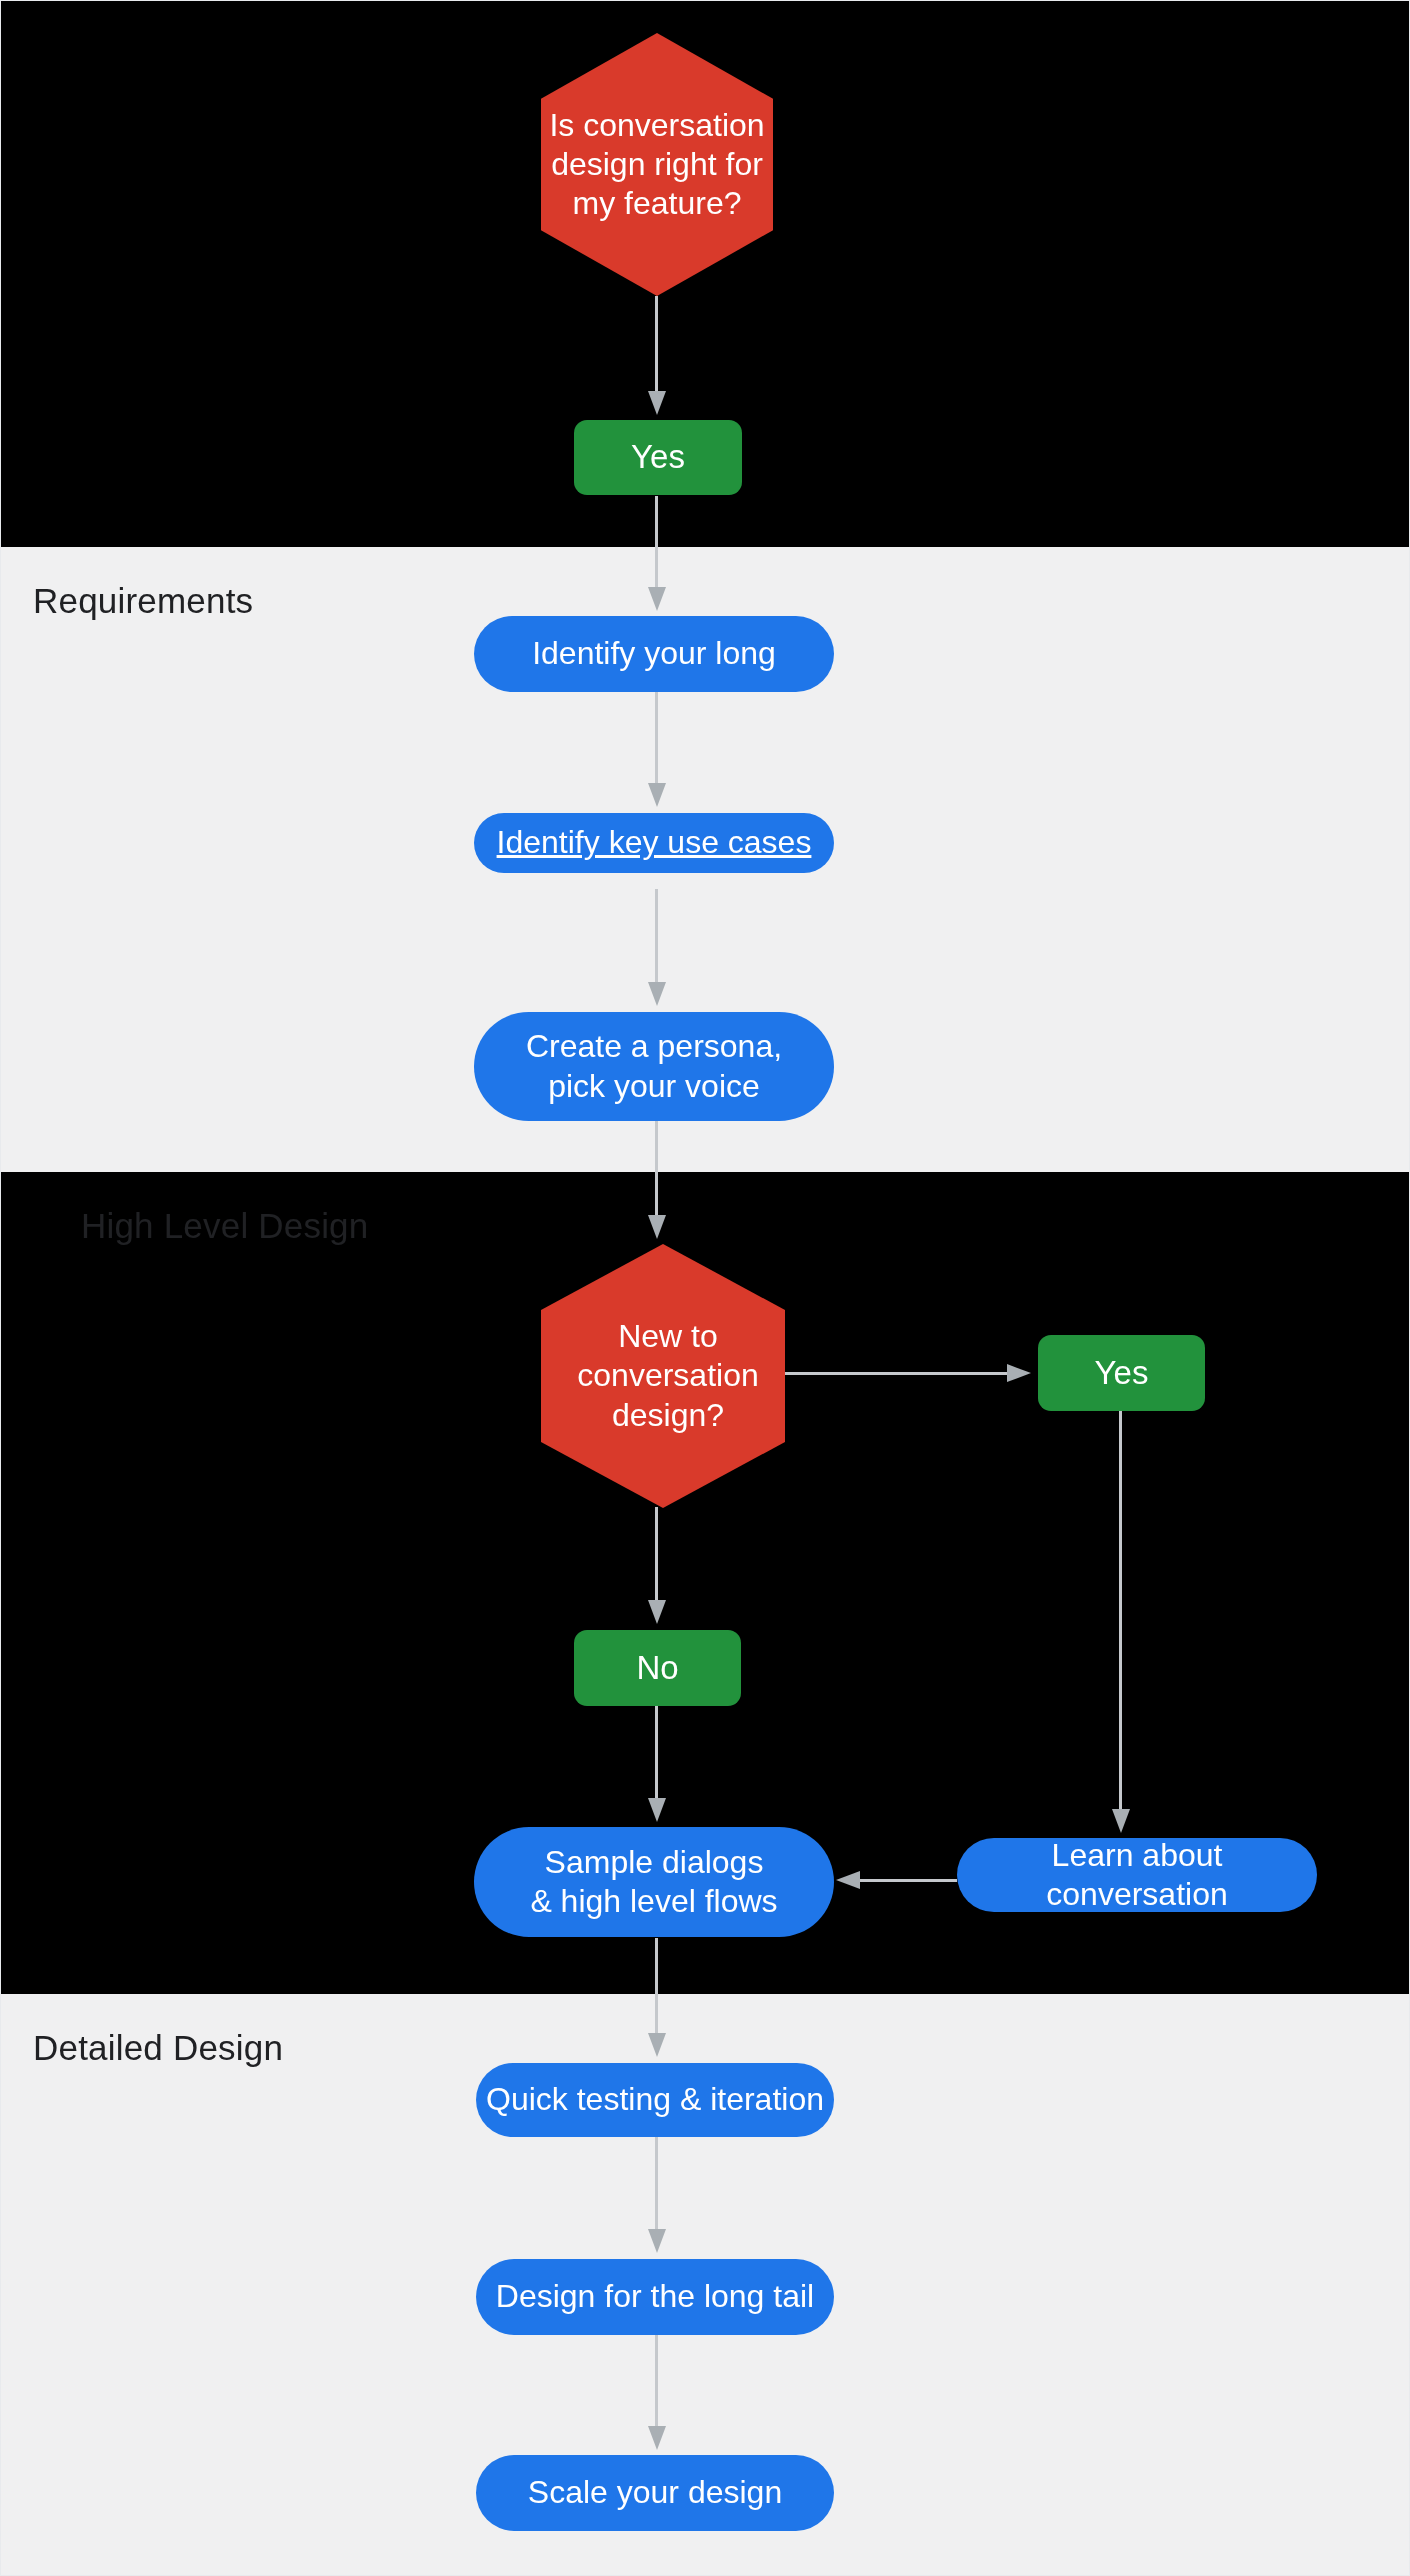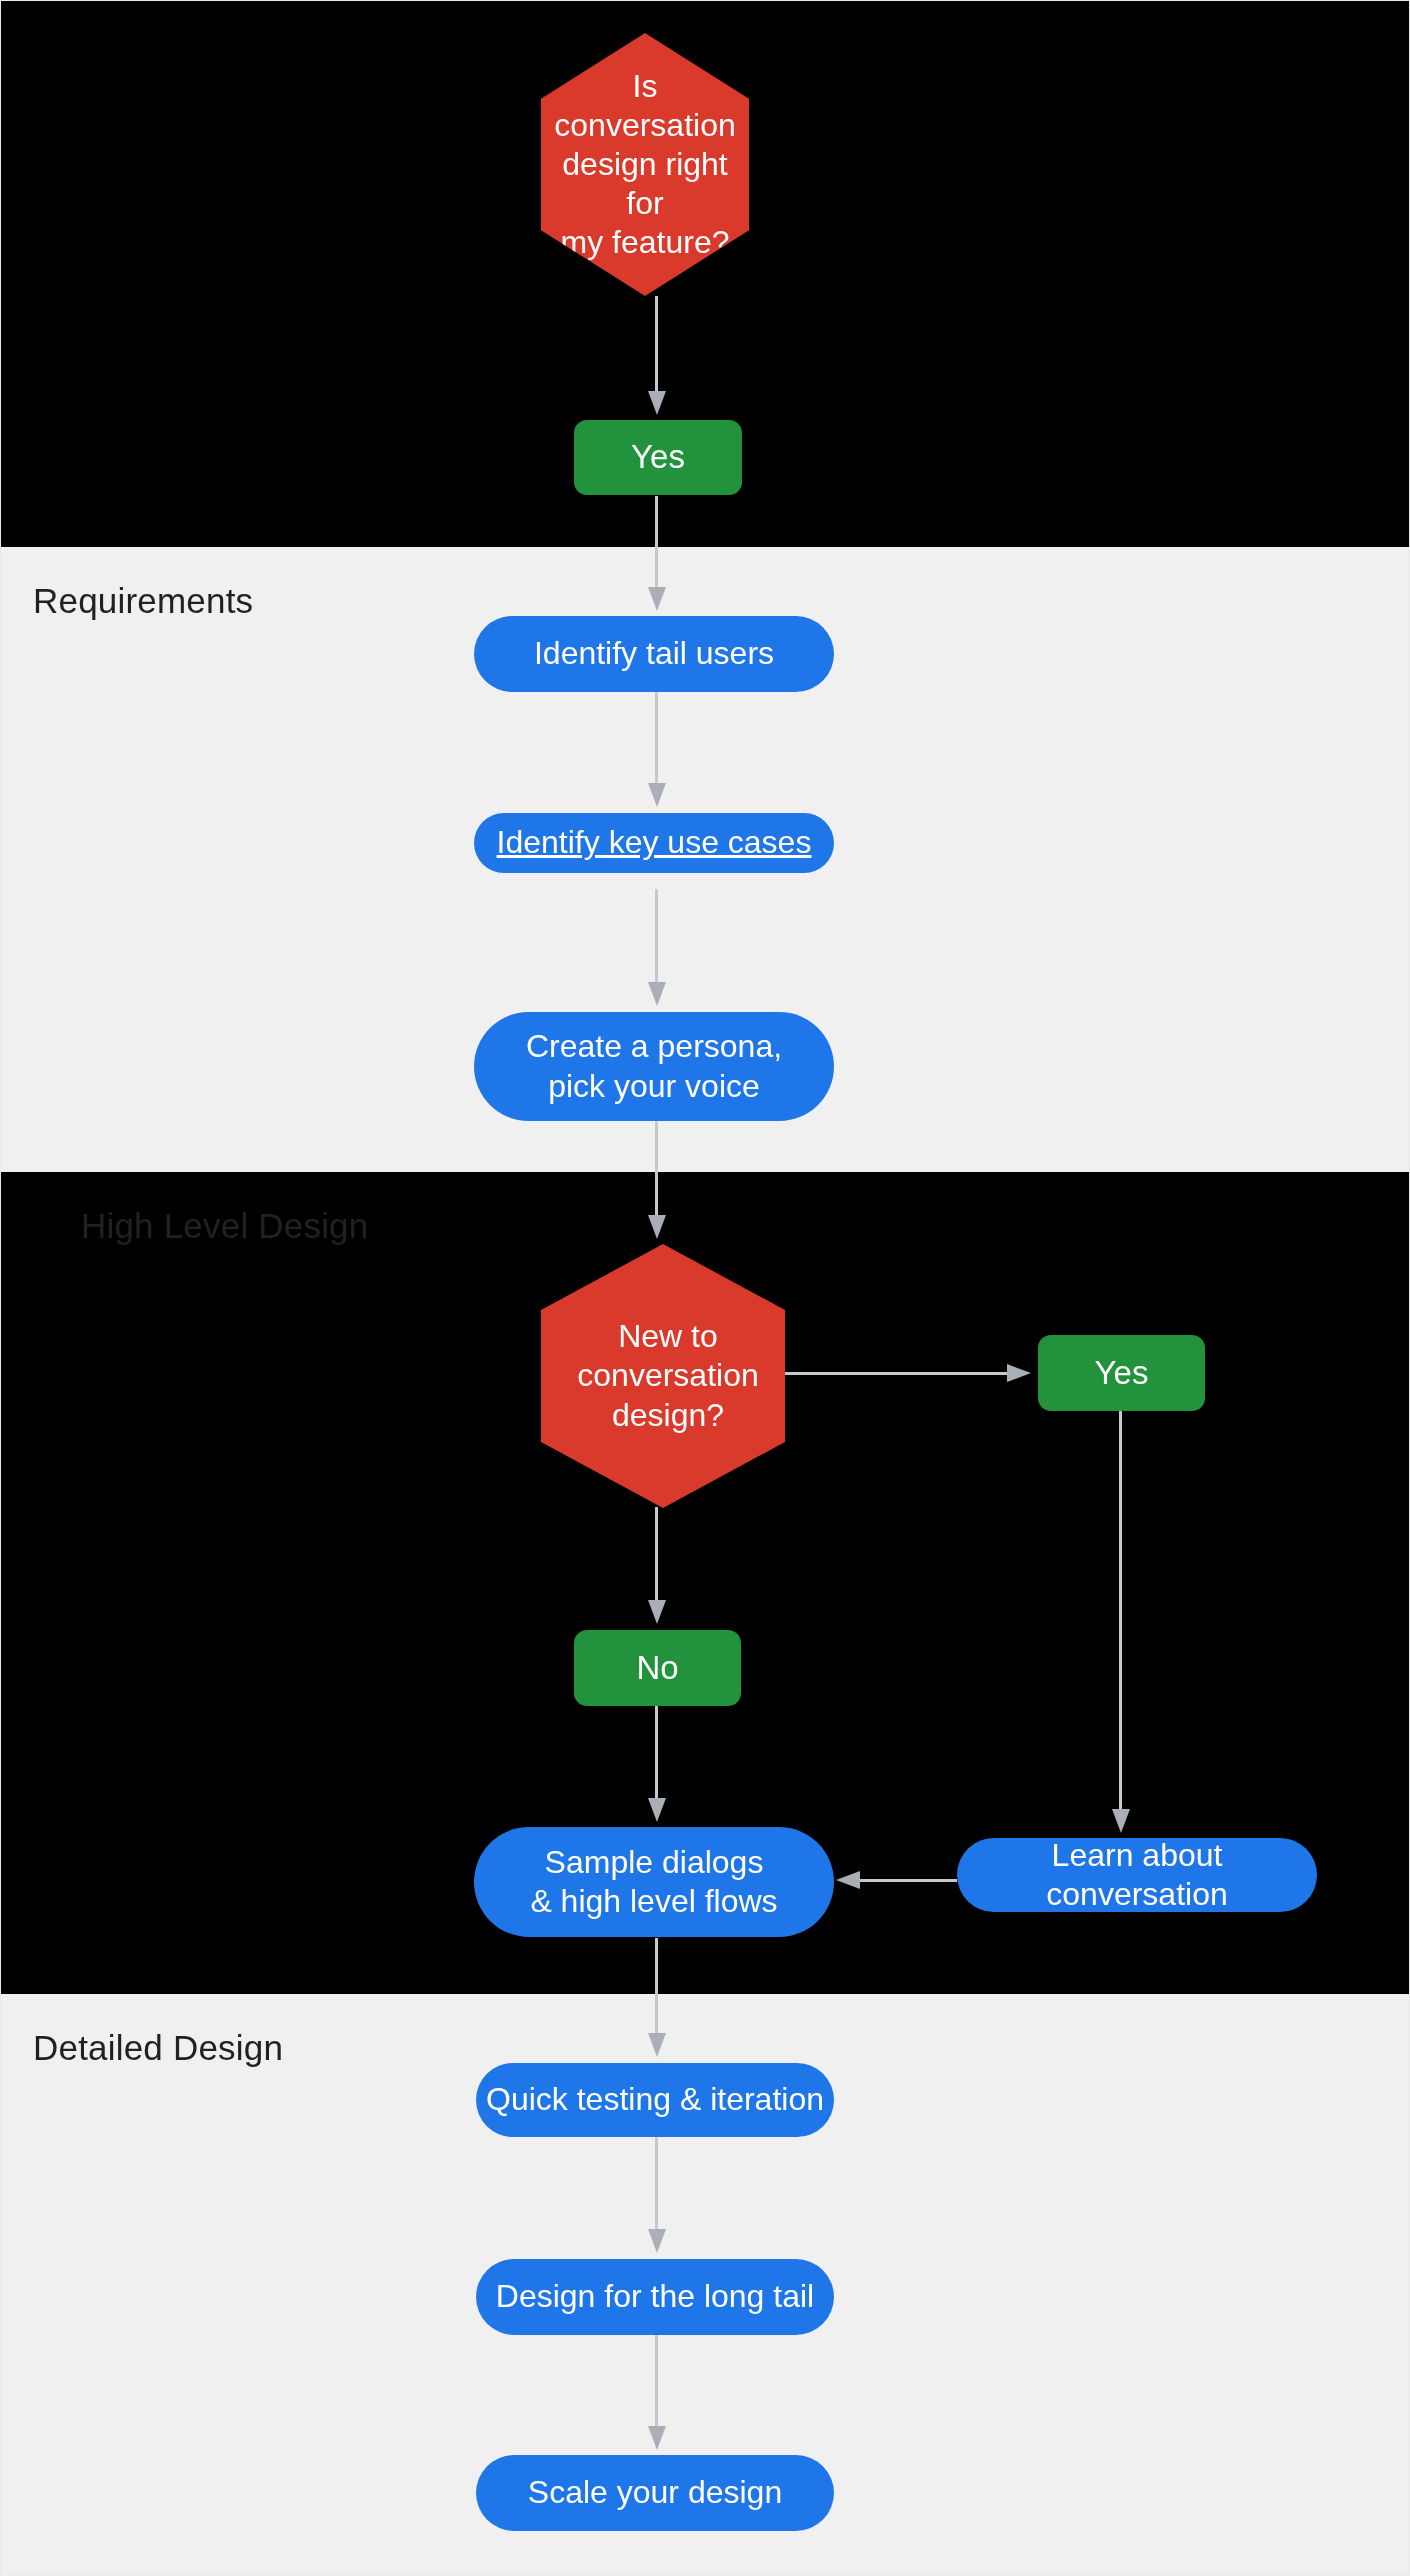--- a/index.html
+++ b/index.html
@@ -120,27 +120,27 @@
 
   <div class="line vline" style="left:654px; top:1937px; height:97px;"></div>
   <div class="ah ah-down" style="left:647px; top:2032px;"></div>
 
   <div class="line vline" style="left:654px; top:2136px; height:94px;"></div>
   <div class="ah ah-down" style="left:647px; top:2228px;"></div>
 
   <div class="line vline" style="left:654px; top:2334px; height:93px;"></div>
   <div class="ah ah-down" style="left:647px; top:2425px;"></div>
 
-  <div class="node hex" style="left:540px; top:32px; width:208px; height:263px;">Is conversation
+  <div class="node hex" style="left:540px; top:32px; width:232px; height:263px;">Is conversation
 design right for
 my feature?</div>
 
   <div class="node answer" style="left:573px; top:419px; width:168px; height:75px;">Yes</div>
 
-  <div class="node pill" style="left:473px; top:615px; width:360px; height:76px;">Identify tail users</div>
+  <div class="node pill" style="left:473px; top:615px; width:360px; height:76px;">Identify your long</div>
 
   <div class="node pill" style="left:473px; top:812px; width:360px; height:60px;text-decoration:underline;">Identify key use cases</div>
 
   <div class="node pill" style="left:473px; top:1011px; width:360px; height:109px;">Create a persona,
 pick your voice</div>
 
   <div class="node hex" style="left:540px; top:1243px; width:234px; height:264px;padding-left:10px;">New to
 conversation
 design?</div>
 

